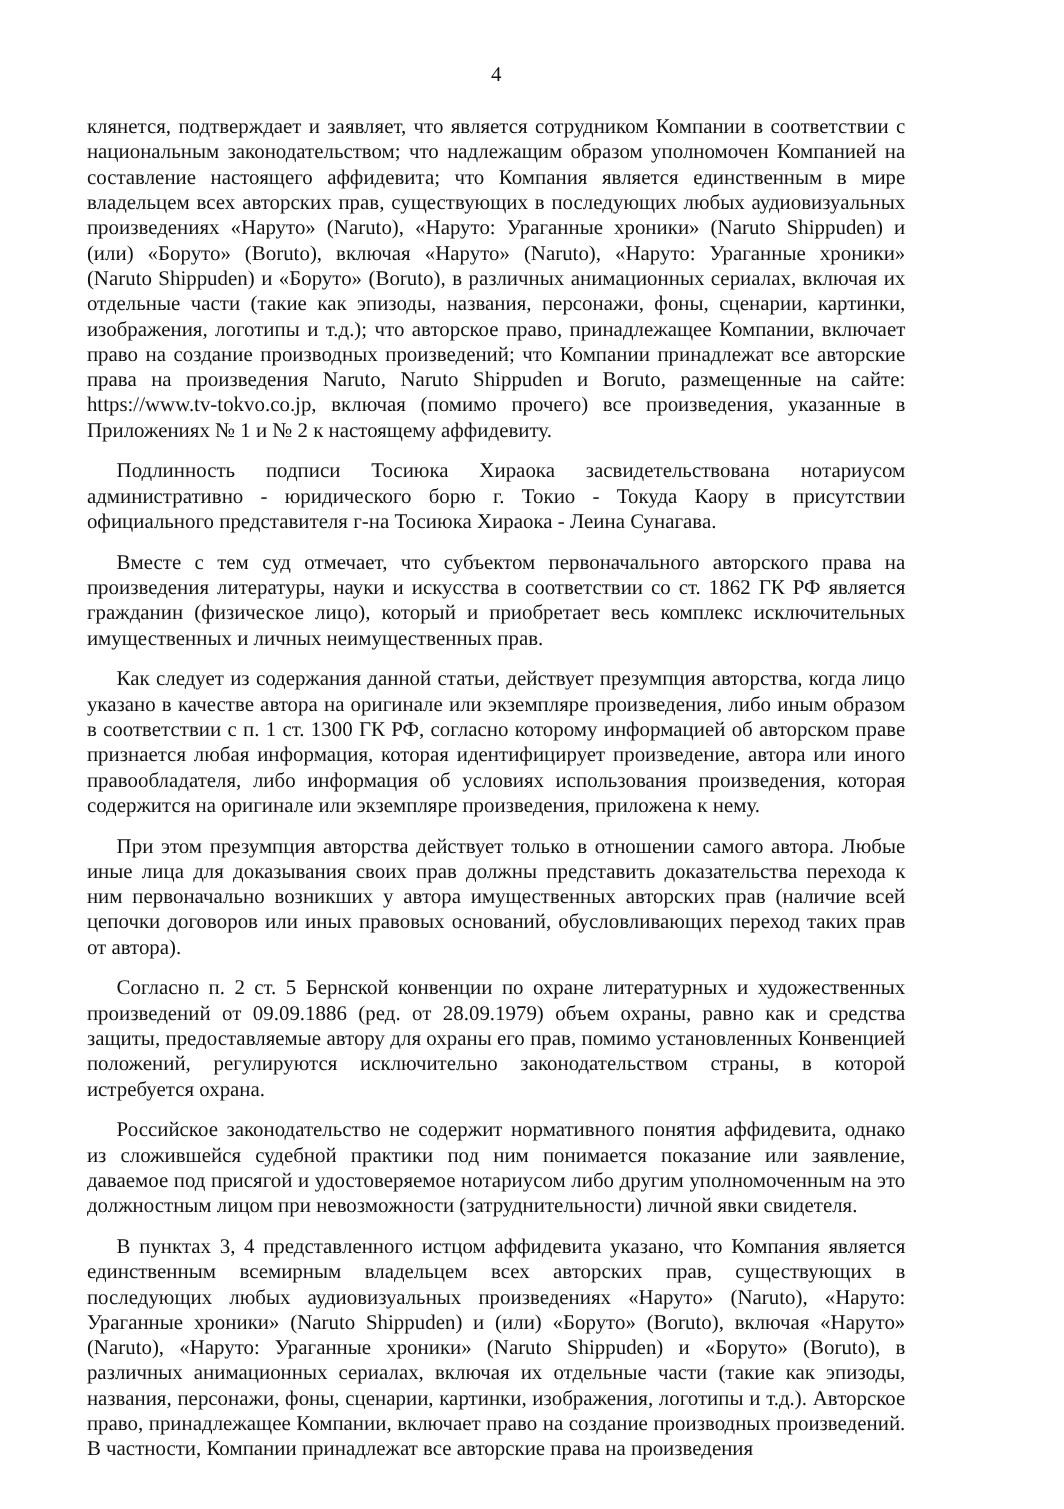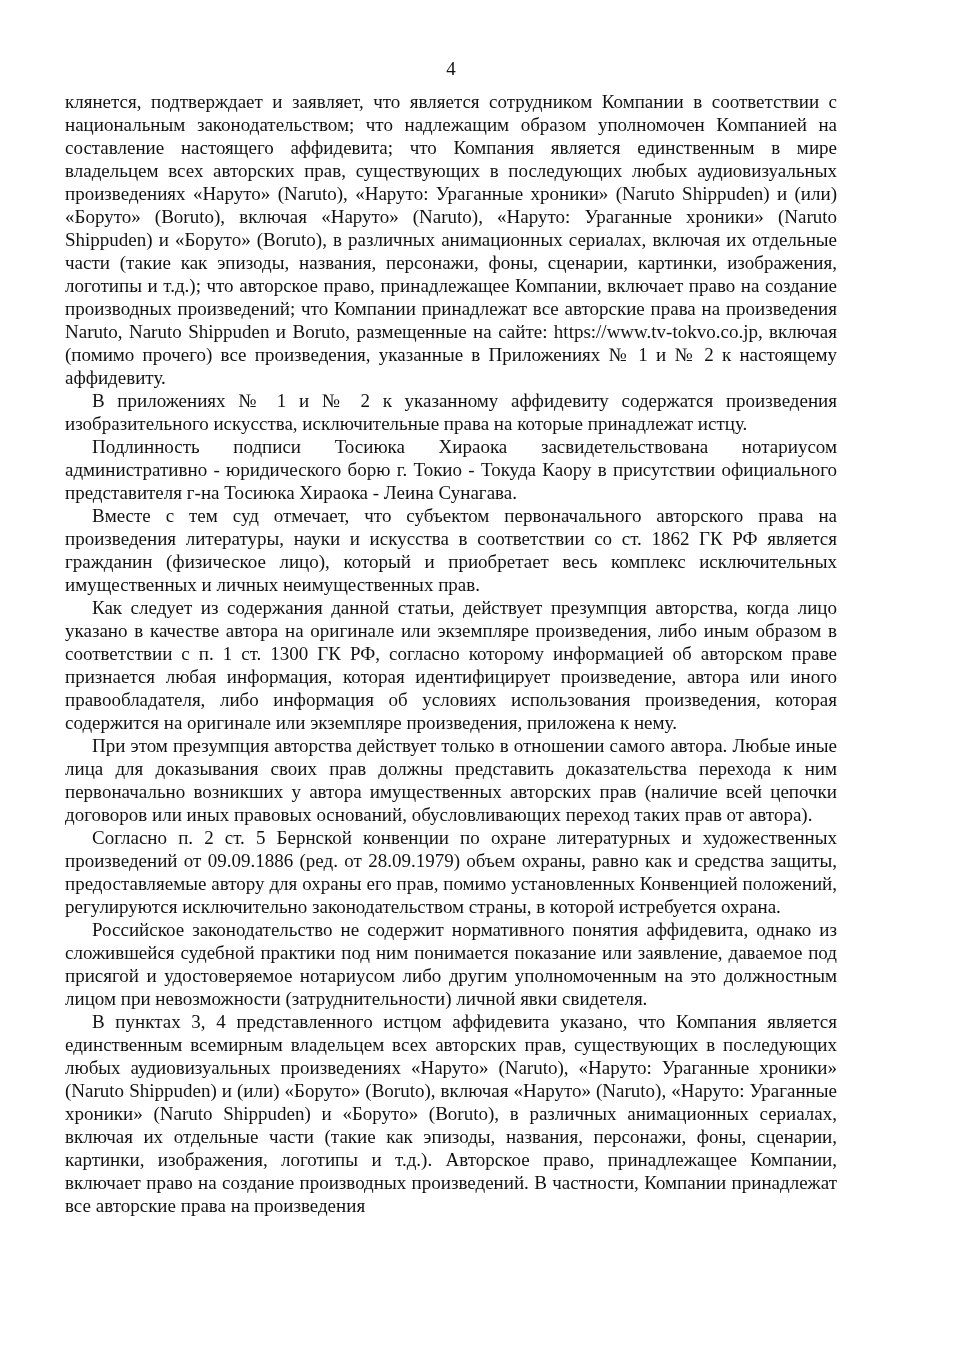--- a/index.html
+++ b/index.html
@@ -29,38 +29,37 @@
     position: absolute;
     top: 90px;
     left: 65px;
     width: 772px;
     font-size: 19px;
     line-height: 23px;
     text-align: justify;
     text-justify: inter-word;
   }
   .content p {
-    margin: 0;
+    margin: 14px;
     padding: 0;
     text-indent: 27px;
   }
   .content p.no-indent {
     text-indent: 0;
   }
 </style>
 </head>
 <body>
 
 <div class="page">
   <div class="page-number">4</div>
   <div class="content">
 
       <p class="no-indent">клянется, подтверждает и заявляет, что является сотрудником Компании в соответствии с национальным законодательством; что надлежащим образом уполномочен Компанией на составление настоящего аффидевита; что Компания является единственным в мире владельцем всех авторских прав, существующих в последующих любых аудиовизуальных произведениях «Наруто» (Naruto), «Наруто: Ураганные хроники» (Naruto Shippuden) и (или) «Боруто» (Boruto), включая «Наруто» (Naruto), «Наруто: Ураганные хроники» (Naruto Shippuden) и «Боруто» (Boruto), в различных анимационных сериалах, включая их отдельные части (такие как эпизоды, названия, персонажи, фоны, сценарии, картинки, изображения, логотипы и т.д.); что авторское право, принадлежащее Компании, включает право на создание производных произведений; что Компании принадлежат все авторские права на произведения Naruto, Naruto Shippuden и Boruto, размещенные на сайте: https://www.tv-tokvo.co.jp, включая (помимо прочего) все произведения, указанные в Приложениях № 1 и № 2 к настоящему аффидевиту.</p>
 
-      <p>В приложениях № 1 и № 2 к указанному аффидевиту содержатся произведения изобразительного искусства, исключительные права на которые принадлежат истцу.</p>
 
       <p>Подлинность подписи Тосиюка Хираока засвидетельствована нотариусом административно - юридического борю г. Токио - Токуда Каору в присутствии официального представителя г-на Тосиюка Хираока - Леина Сунагава.</p>
 
       <p>Вместе с тем суд отмечает, что субъектом первоначального авторского права на произведения литературы, науки и искусства в соответствии со ст. 1862 ГК РФ является гражданин (физическое лицо), который и приобретает весь комплекс исключительных имущественных и личных неимущественных прав.</p>
 
       <p>Как следует из содержания данной статьи, действует презумпция авторства, когда лицо указано в качестве автора на оригинале или экземпляре произведения, либо иным образом в соответствии с п. 1 ст. 1300 ГК РФ, согласно которому информацией об авторском праве признается любая информация, которая идентифицирует произведение, автора или иного правообладателя, либо информация об условиях использования произведения, которая содержится на оригинале или экземпляре произведения, приложена к нему.</p>
 
       <p>При этом презумпция авторства действует только в отношении самого автора. Любые иные лица для доказывания своих прав должны представить доказательства перехода к ним первоначально возникших у автора имущественных авторских прав (наличие всей цепочки договоров или иных правовых оснований, обусловливающих переход таких прав от автора).</p>
 
       <p>Согласно п. 2 ст. 5 Бернской конвенции по охране литературных и художественных произведений от 09.09.1886 (ред. от 28.09.1979) объем охраны, равно как и средства защиты, предоставляемые автору для охраны его прав, помимо установленных Конвенцией положений, регулируются исключительно законодательством страны, в которой истребуется охрана.</p>

